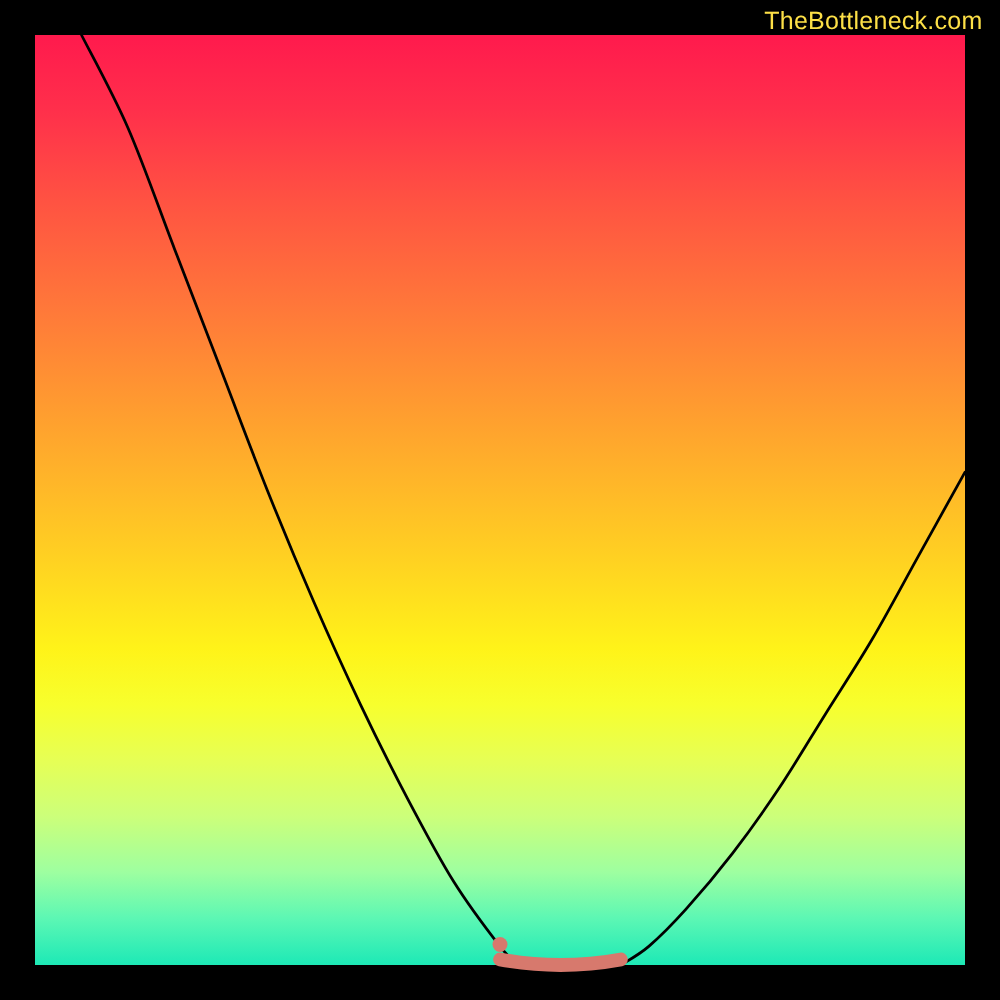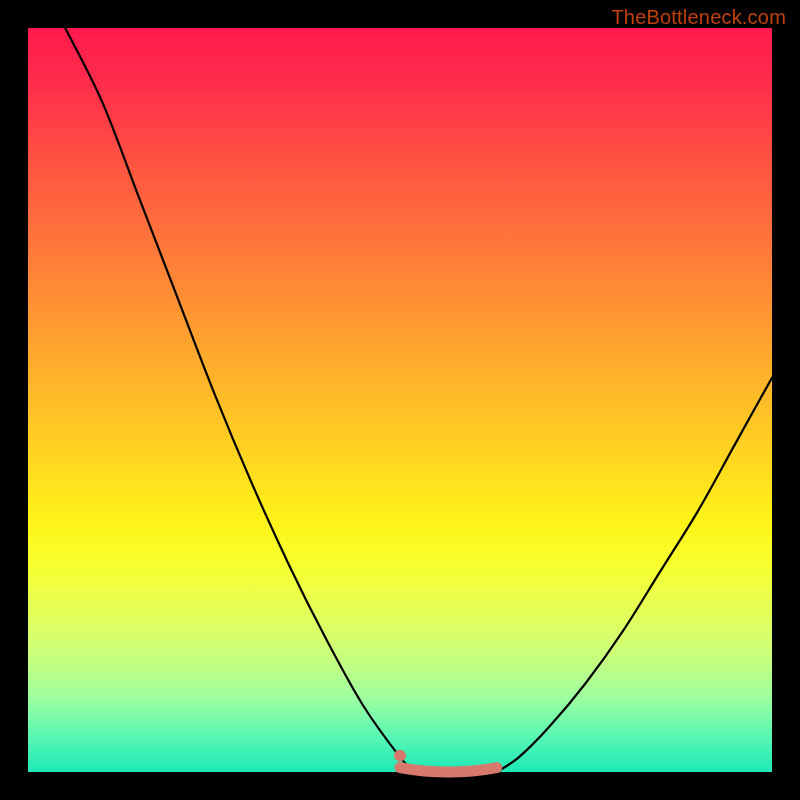--- a/index.html
+++ b/index.html
@@ -38,21 +38,21 @@
       #ccff7a 84%,
       #9effa0 90%,
       #5cf7b4 95%,
       #1de9b6 100%
     );
   }
   .watermark {
     position: absolute;
     top: 6px;
     right: 14px;
-    color: #c2410c;
+    color: #fde047;
     font-size: 20px;
     font-weight: 500;
     letter-spacing: 0.2px;
     z-index: 5;
   }
   svg.curves {
     position: absolute;
     top: 0; left: 0;
     width: 744px;
     height: 744px;

